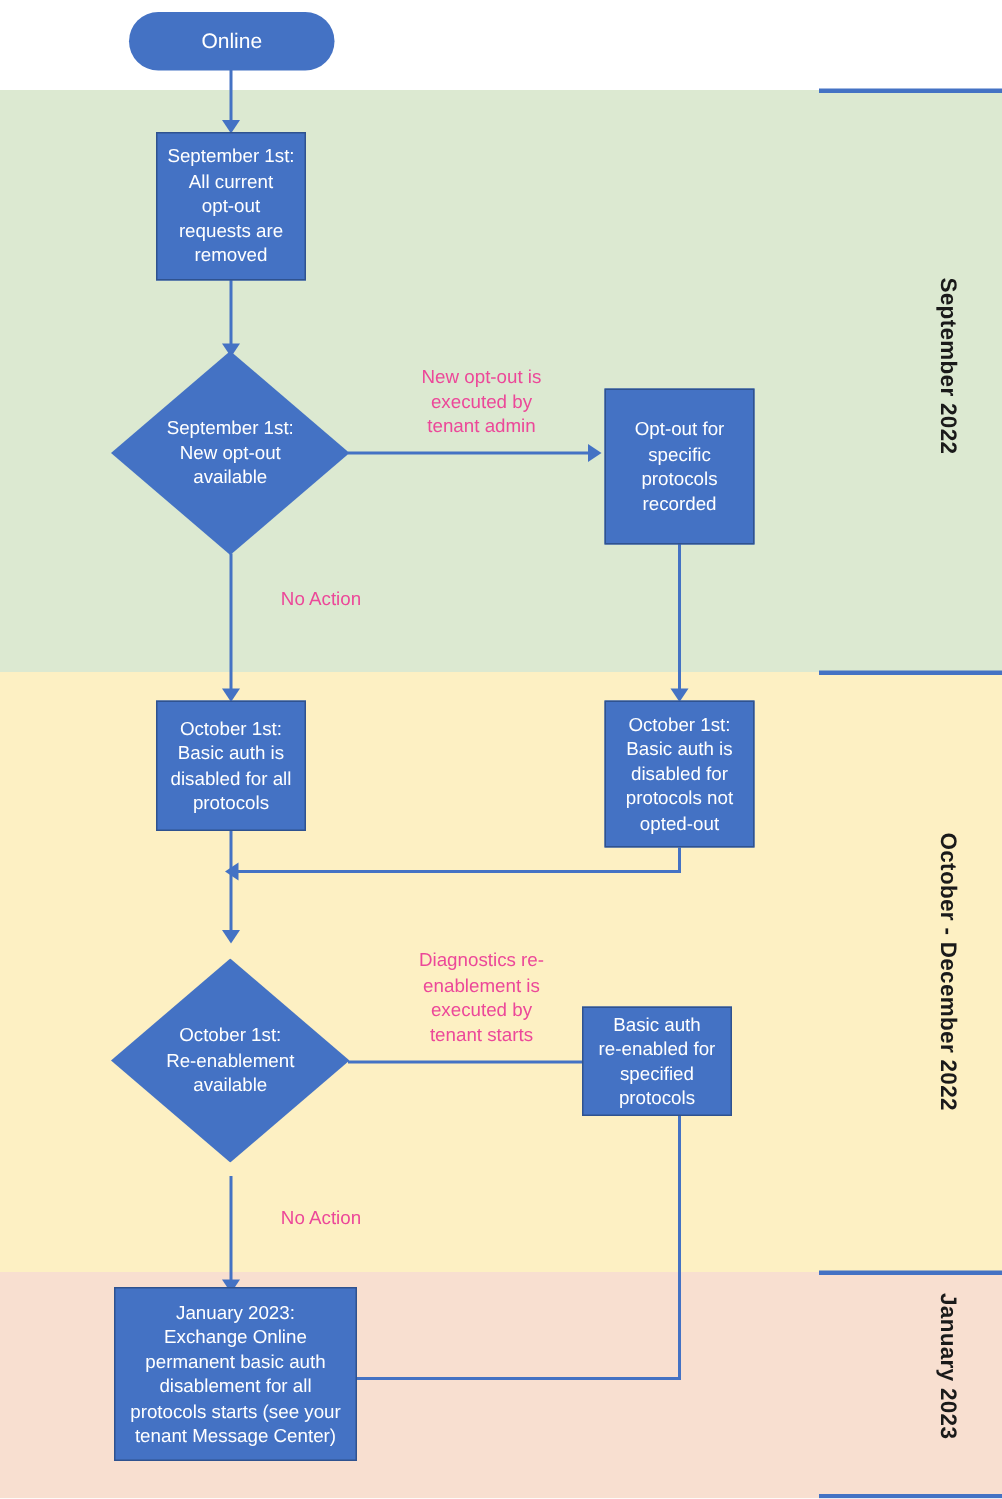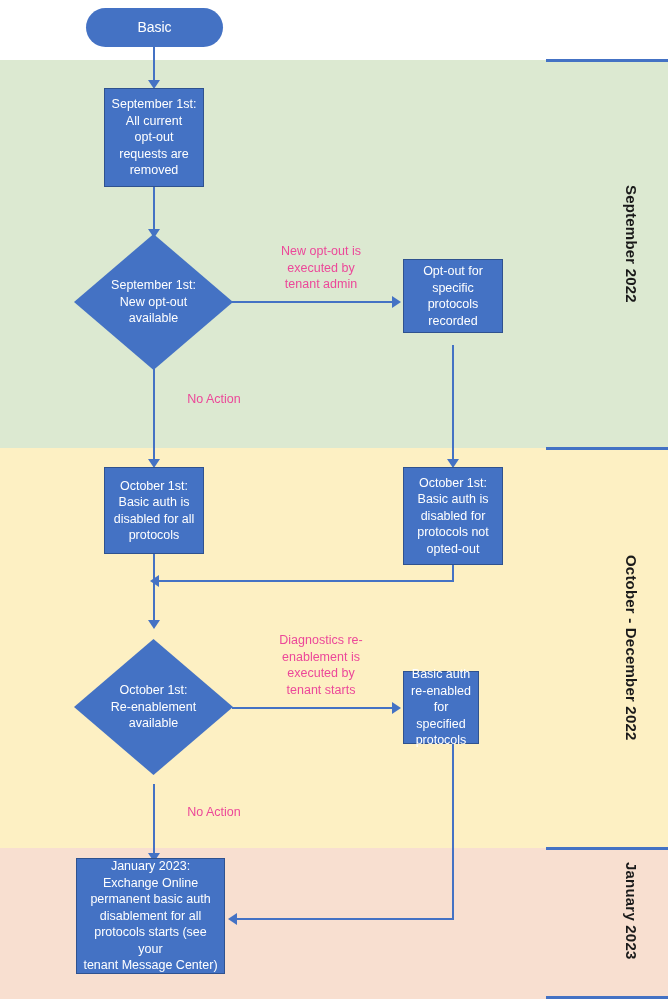--- a/index.html
+++ b/index.html
@@ -168,41 +168,41 @@
   <div class="arrow right" style="left:392px; top:702px;"></div>
 
   <div class="conn v" style="left:153px; top:784px; height:74px;"></div>
   <div class="arrow down" style="left:148px; top:853px;"></div>
 
   <div class="conn v" style="left:452px; top:744px; height:176px;"></div>
   <div class="conn h" style="left:236px; top:918px; width:218px;"></div>
   <div class="arrow left" style="left:228px; top:913px;"></div>
 
   <div class="node terminator" style="left:86px; top:8px; width:137px; height:39px;">
-    <span class="node-text">Basic</span>
+    <span class="node-text">Online</span>
   </div>
 
   <div class="node process" style="left:104px; top:88px; width:100px; height:99px;">
     <span class="node-text">September 1st:
 All current
 opt-out
 requests are
 removed</span>
   </div>
 
   <div class="diamond" style="left:74px; top:234px; width:159px; height:136px;">
     <svg width="159" height="136" viewBox="0 0 159 136">
       <polygon points="79.5,0 159,68 79.5,136 0,68" fill="#4472c4"></polygon>
     </svg>
     <div class="dtext">September 1st:
 New opt-out
 available</div>
   </div>
 
-  <div class="node process" style="left:403px; top:259px; width:100px; height:74px;">
+  <div class="node process" style="left:403px; top:259px; width:100px; height:104px;">
     <span class="node-text">Opt-out for
 specific
 protocols
 recorded</span>
   </div>
 
   <div class="node process" style="left:104px; top:467px; width:100px; height:87px;">
     <span class="node-text">October 1st:
 Basic auth  is
 disabled for all
@@ -219,28 +219,28 @@
 
   <div class="diamond" style="left:74px; top:639px; width:159px; height:136px;">
     <svg width="159" height="136" viewBox="0 0 159 136">
       <polygon points="79.5,0 159,68 79.5,136 0,68" fill="#4472c4"></polygon>
     </svg>
     <div class="dtext">October 1st:
 Re-enablement
 available</div>
   </div>
 
-  <div class="node process" style="left:403px; top:671px; width:76px; height:73px;">
+  <div class="node process" style="left:388px; top:671px; width:100px; height:73px;">
     <span class="node-text">Basic auth
 re-enabled for
 specified
 protocols</span>
   </div>
 
-  <div class="node process" style="left:76px; top:858px; width:149px; height:116px; font-size:12.5px;">
+  <div class="node process" style="left:76px; top:858px; width:162px; height:116px; font-size:12.5px;">
     <span class="node-text">January 2023:
 Exchange Online
 permanent basic auth
 disablement for all
 protocols starts (see your
 tenant Message Center)</span>
   </div>
 
   <div class="edge-label" style="left:256px; top:243px; width:130px;">New opt-out is
 executed by

